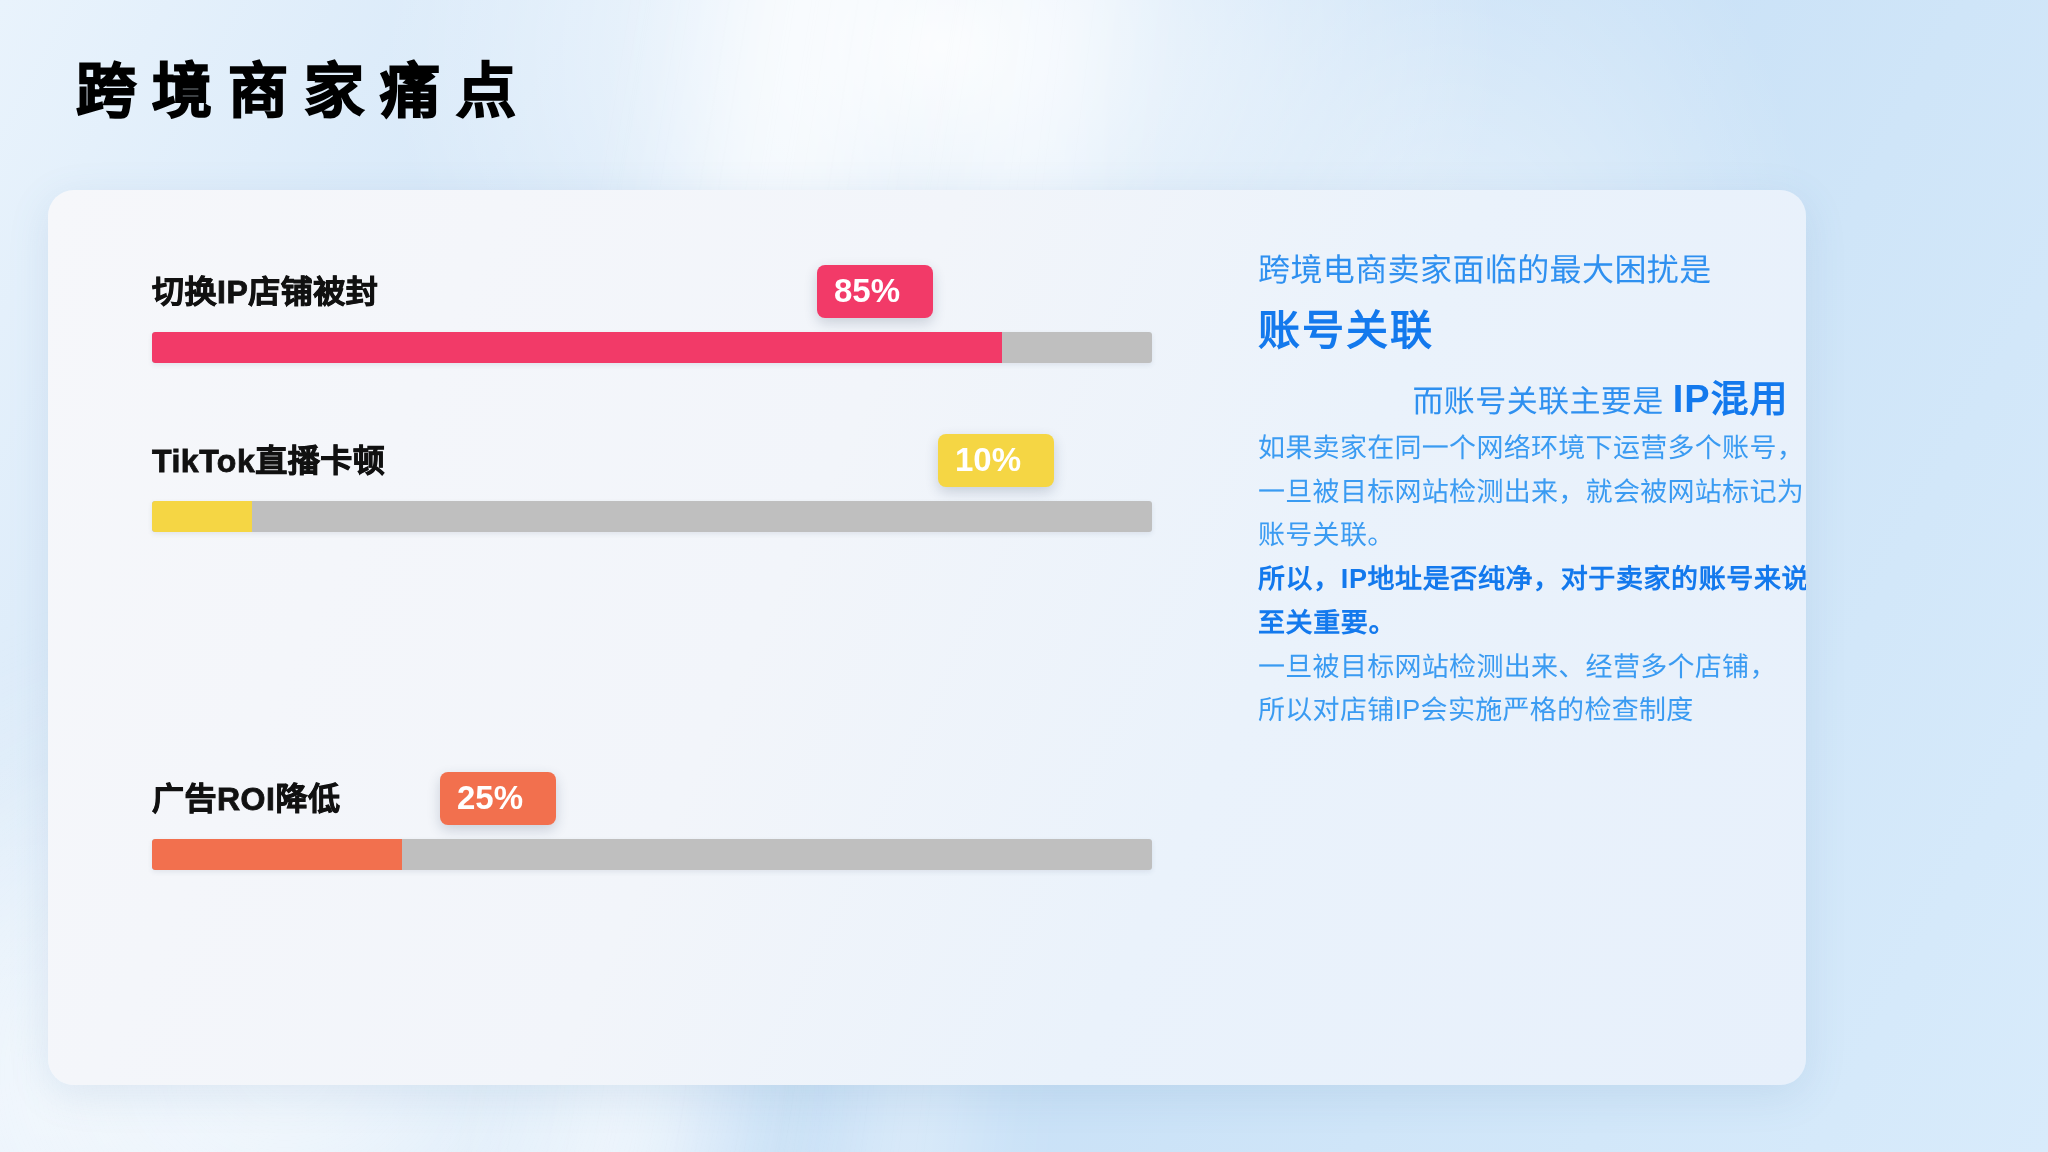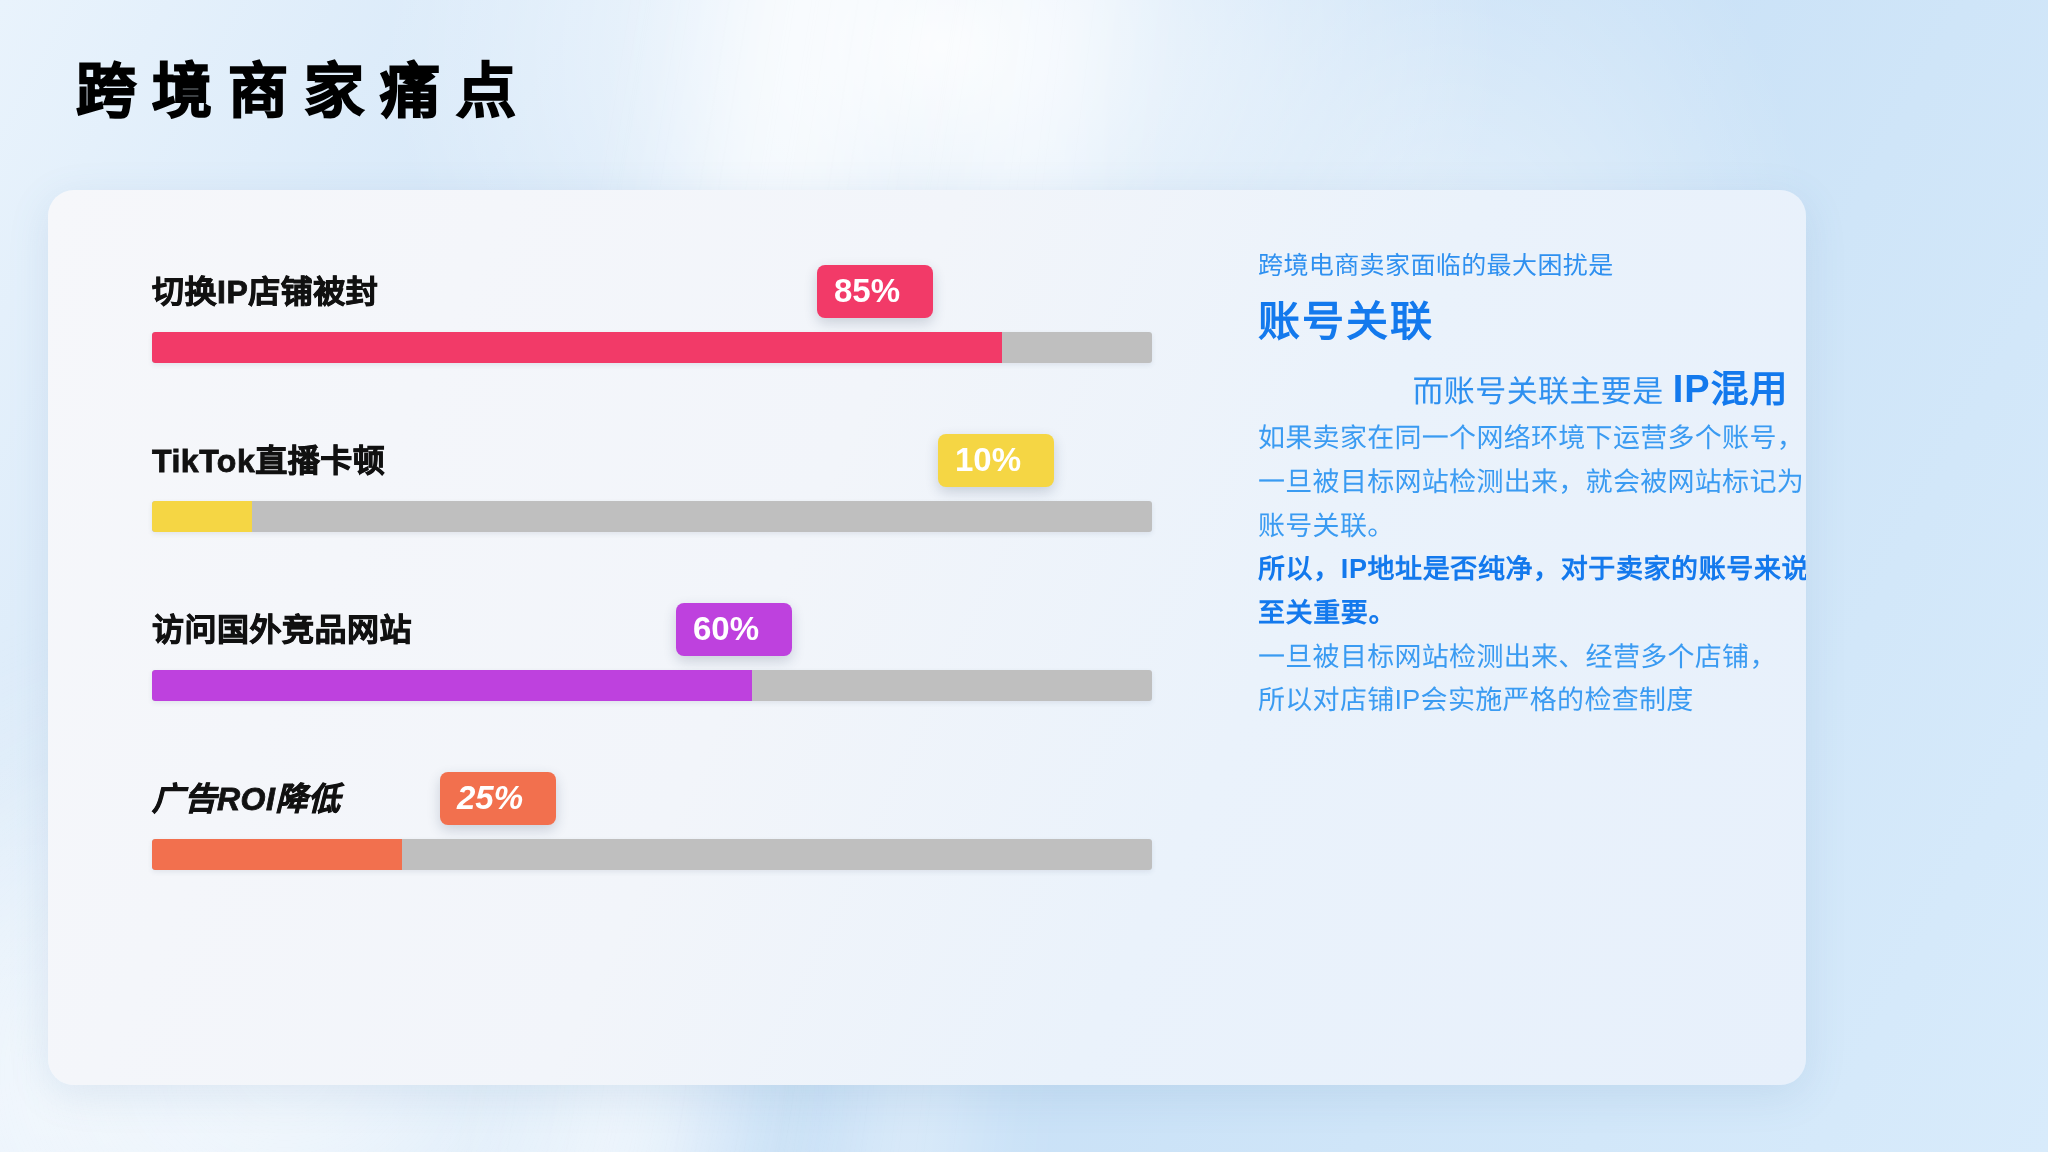--- a/index.html
+++ b/index.html
@@ -139,21 +139,21 @@
   #text-panel {
     position: absolute;
     left: 1150px;
     top: 0;
     width: 797px;
     height: 100%;
     padding: 58px 52px 0 60px;
     box-sizing: border-box;
   }
   .lead-line {
-    font-size: 25px;
+    font-size: 32px;
     color: #2E90F0;
     line-height: 1.42;
     letter-spacing: 0.4px;
     white-space: nowrap;
   }
   .lead-strong {
     font-size: 42px;
     font-weight: 900;
     color: #1379ED;
     line-height: 1.42;
@@ -216,31 +216,22 @@
     <div class="bar-group" style="top:229px;">
       <div class="bar-header">
         <div class="bar-label">TikTok直播卡顿</div>
         <div class="bar-badge" style="left:888px;background:#F5D644;">10%</div>
       </div>
       <div class="bar-track">
         <div class="bar-fill" style="width:10%;background:#F5D644;"></div>
       </div>
     </div>
 
-    <div class="bar-group" style="top:398px;">
-      <div class="bar-header">
-        <div class="bar-label">访问国外竞品网站</div>
-        <div class="bar-badge" style="left:626px;background:#BE41DE;">60%</div>
-      </div>
-      <div class="bar-track">
-        <div class="bar-fill" style="width:60%;background:#BE41DE;"></div>
-      </div>
-    </div>
-
-    <div class="bar-group" style="top:567px;font-style:italic;">
+
+    <div class="bar-group" style="top:567px;">
       <div class="bar-header">
         <div class="bar-label">广告ROI降低</div>
         <div class="bar-badge" style="left:390px;background:#F2704E;">25%</div>
       </div>
       <div class="bar-track">
         <div class="bar-fill" style="width:25%;background:#F2704E;"></div>
       </div>
     </div>
 
   </div>

